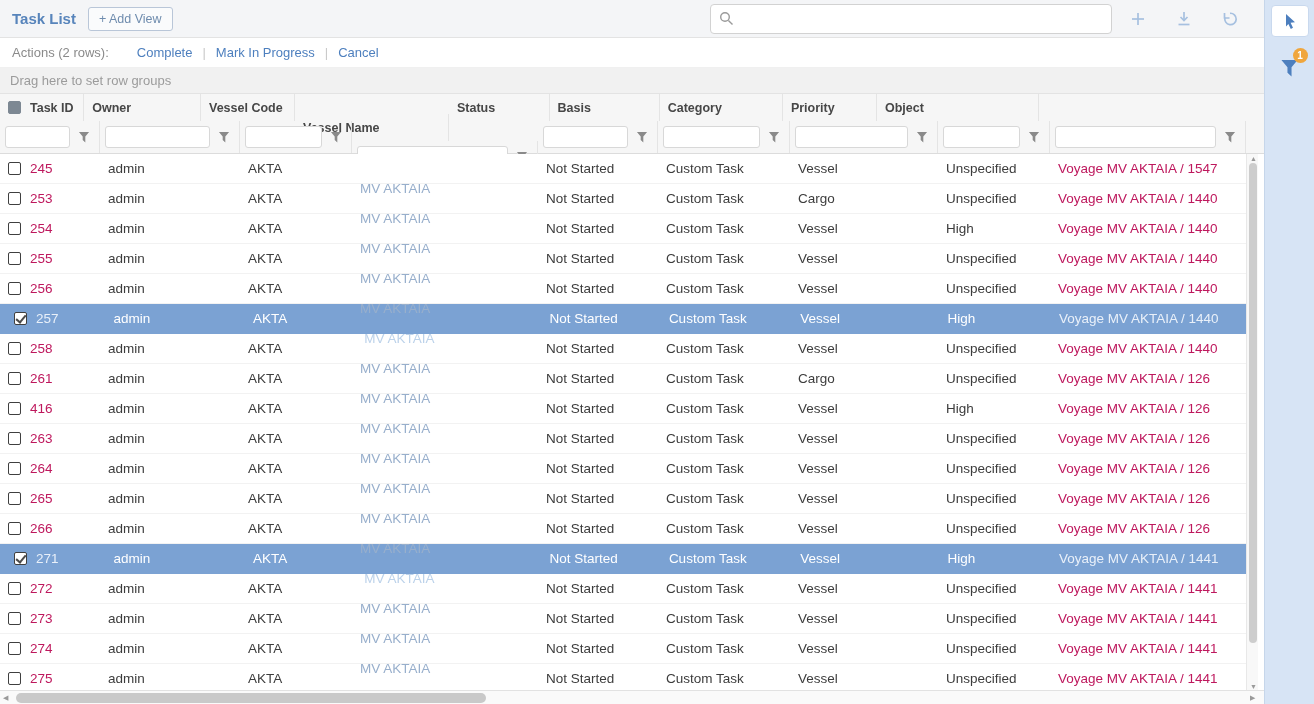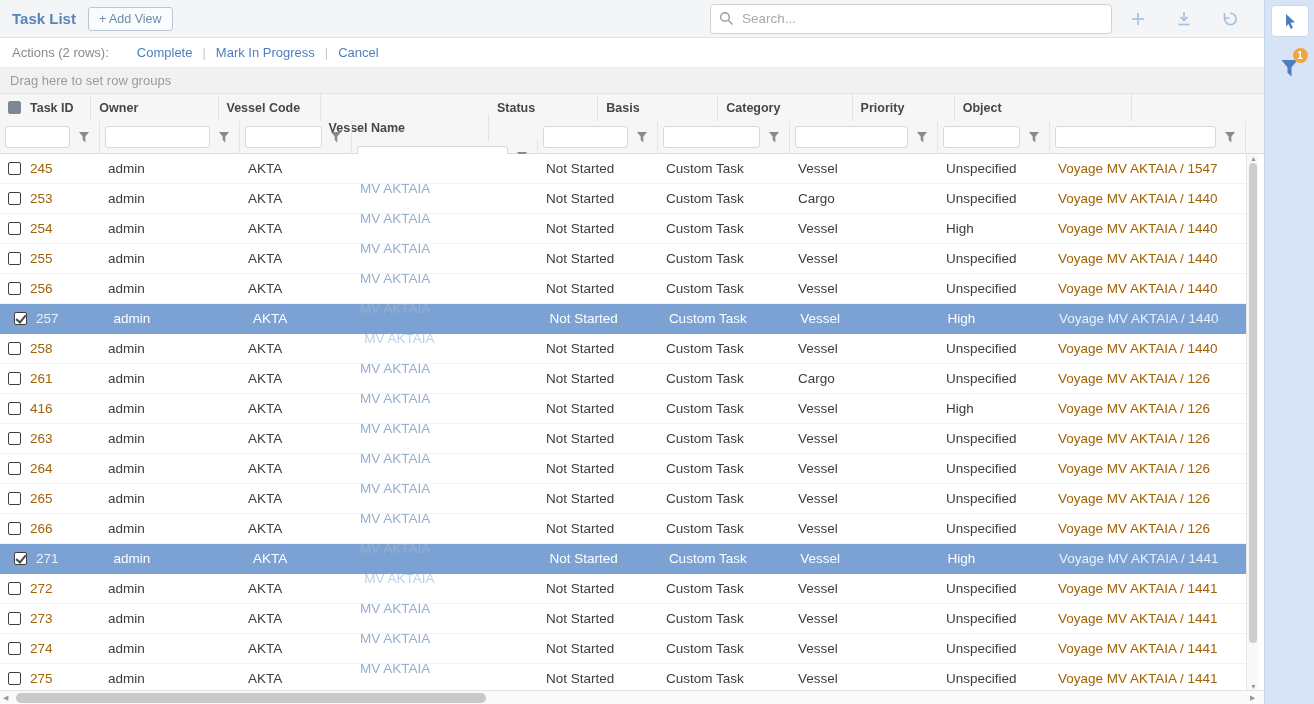--- a/index.html
+++ b/index.html
@@ -48,21 +48,21 @@
   .pipe { color:#c9c9c9; }
 
   
   .group-bar {
     height:26px; flex:none; background:#f1f1f1; border-bottom:1px solid #e3e3e3;
     color:#9b9b9b; font-size:13px; display:flex; align-items:center; padding:0 10px;
   }
 
   
   .grid-header { flex:none; background:#f6f6f6; border-bottom:1px solid #dcdcdc; }
-  .hrow { display:flex; height:27px; align-items:center; width:1132px; }
+  .hrow { display:flex; height:27px; align-items:center; width:1039px; }
   .hcell {
     height:100%; display:flex; align-items:center; padding:0 8px;
     font-size:12.5px; font-weight:700; color:#474747; border-right:1px solid #e4e4e4;
     white-space:nowrap; overflow:hidden; cursor:pointer;
   }
   .frow { display:flex; height:32px; align-items:center; width:1246px; }
   .fcell {
     height:100%; display:flex; align-items:center; padding:0 5px;
     border-right:1px solid #e4e4e4;
   }
@@ -90,21 +90,21 @@
   .col-priority { width:112px; }
   .col-object   { width:196px; }
 
   
   .grid-body { position:relative; height:537px; overflow:hidden; width:1264px; }
   .row {
     display:flex; align-items:center; height:30px; width:1246px;
     border-bottom:1px solid #f2f2f2; font-size:13.5px; background:#fff; cursor:pointer;
   }
   .cell { padding:0 8px; white-space:nowrap; overflow:hidden; height:100%; display:flex; align-items:center; }
-  .link { color:#a16207; cursor:pointer; }
+  .link { color:#be185d; cursor:pointer; }
   .link-light { color:#98afcc; cursor:pointer; }
 
   .cb {
     width:13px; height:13px; border:1.5px solid #3f3f3f; border-radius:2px;
     background:#fff; display:inline-block; margin-right:9px; flex:none; position:relative; cursor:pointer;
   }
   .cb.checked::after {
     content:""; position:absolute; left:3px; top:0; width:4px; height:8px;
     border-right:2px solid #4a4a4a; border-bottom:2px solid #4a4a4a; transform:rotate(40deg);
   }
@@ -165,21 +165,20 @@
   <div class="main">
 
     <div class="topbar">
       <span class="page-title">Task List</span>
       <button class="add-view-btn">+ Add View</button>
       <div class="search-wrap">
         <svg width="15" height="15" viewBox="0 0 15 15" fill="none">
           <circle cx="6" cy="6" r="4.3" stroke="#9a9a9a" stroke-width="1.4"></circle>
           <line x1="9.4" y1="9.4" x2="13.5" y2="13.5" stroke="#9a9a9a" stroke-width="1.4"></line>
         </svg>
-        <input class="search-input" type="text" placeholder="Search..." style="">
       </div>
       <div class="topbar-icons">
         <button class="icon-btn">
           <svg width="20" height="20" viewBox="0 0 20 20" fill="none" stroke-width="1.7">
             <line x1="10" y1="4" x2="10" y2="16"></line>
               <line x1="4" y1="10" x2="16" y2="10"></line>
           </svg>
         </button>
         <button class="icon-btn">
           <svg width="20" height="20" viewBox="0 0 20 20" fill="none" stroke-width="1.7">

